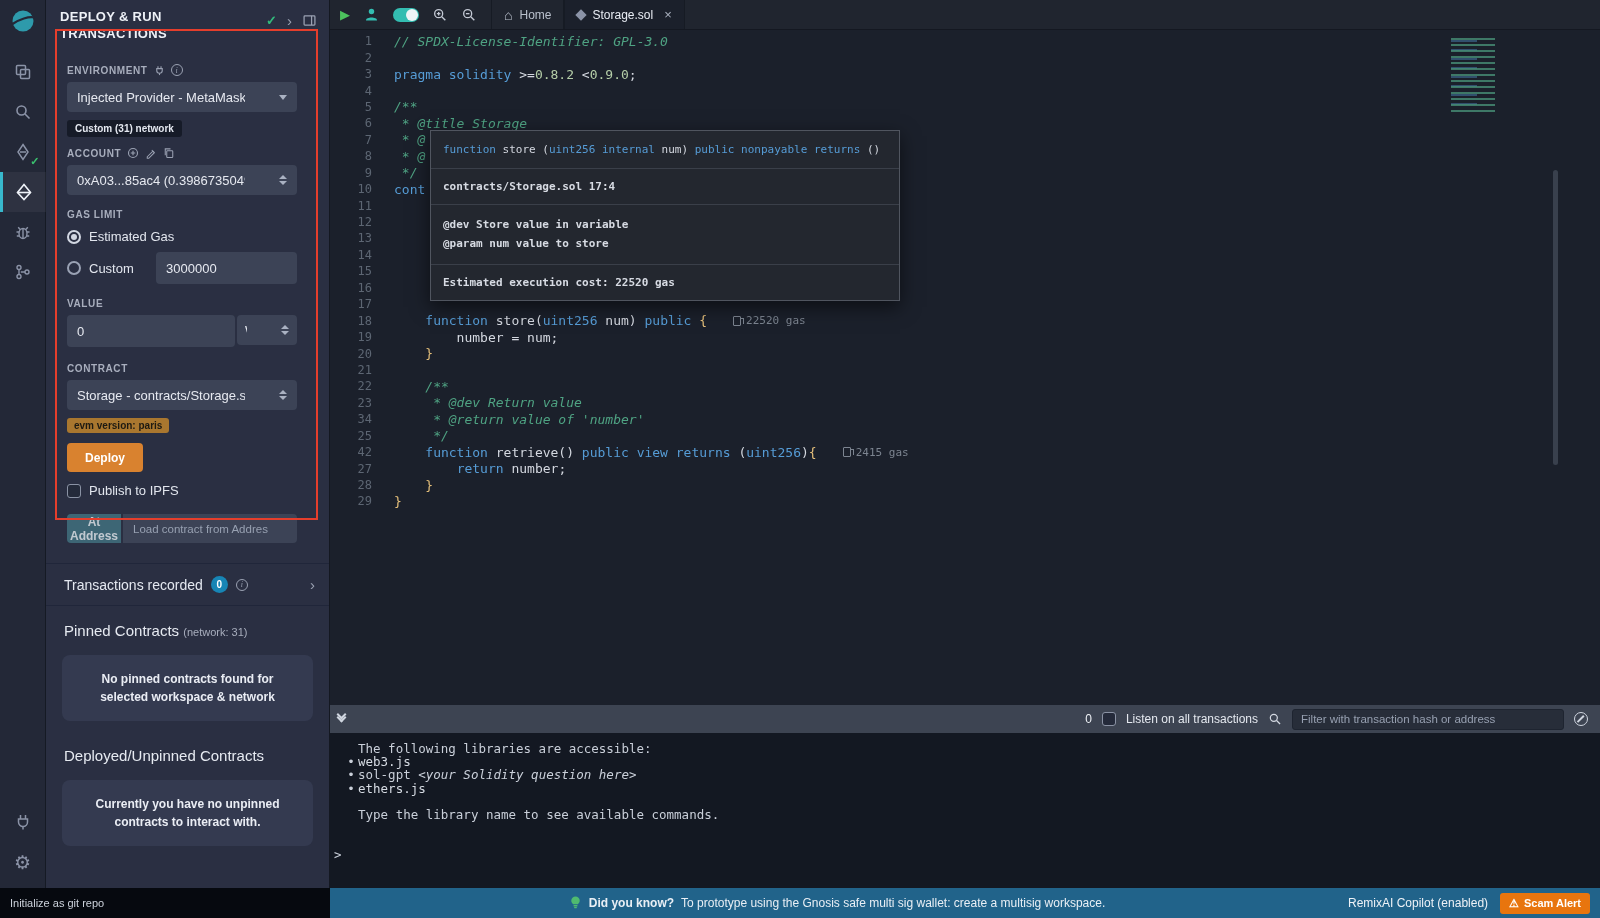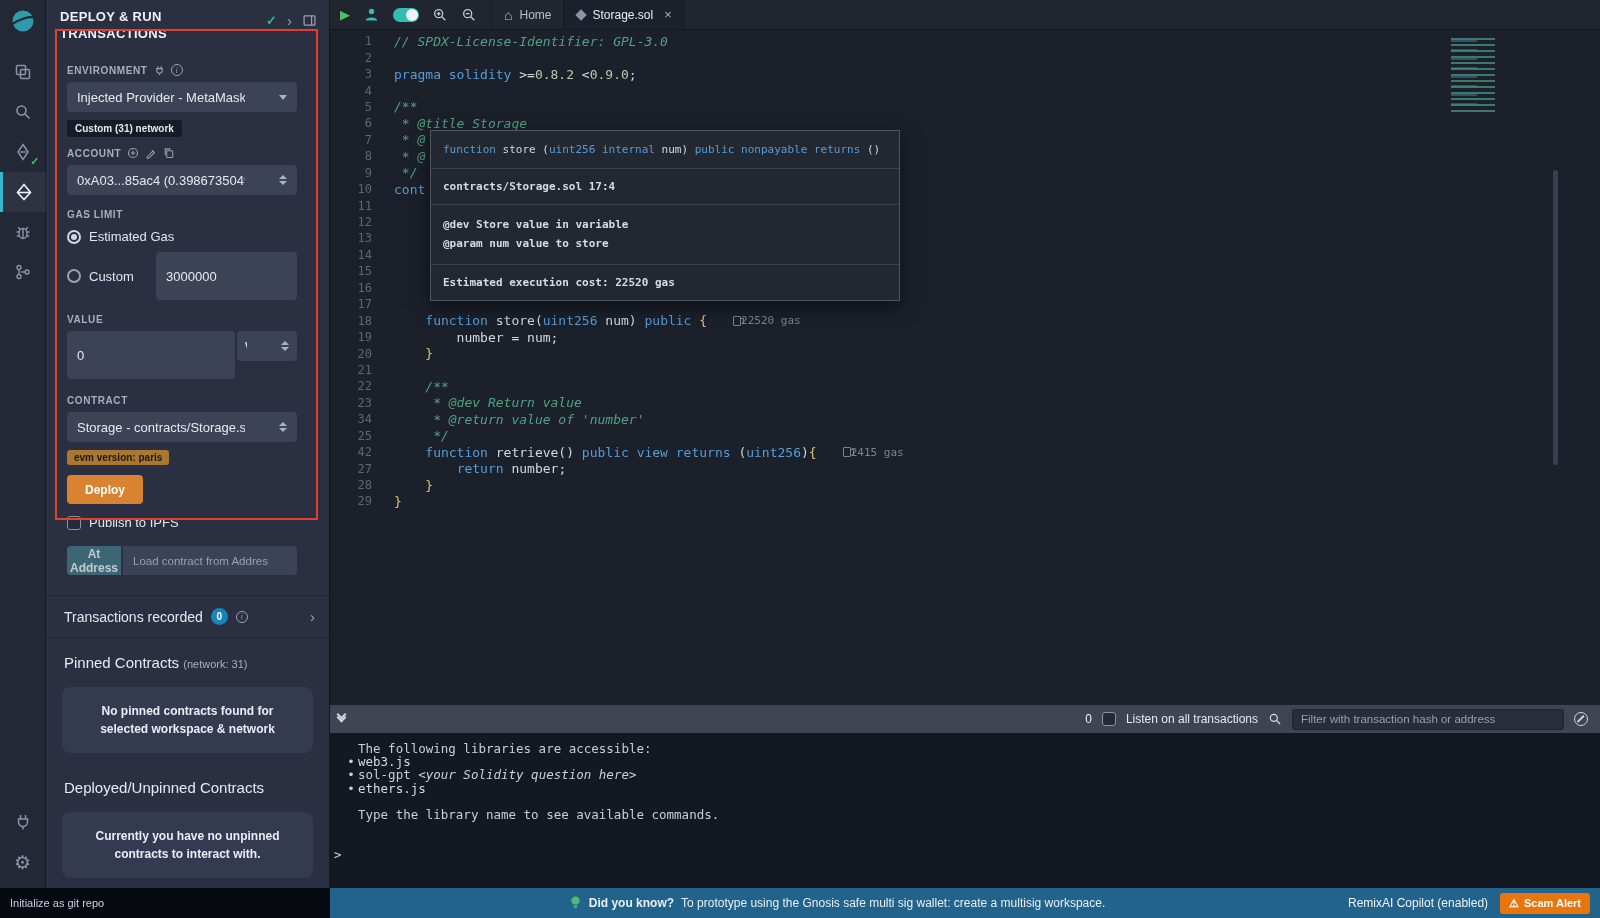--- a/index.html
+++ b/index.html
@@ -35,21 +35,21 @@
   .ud .up{border-bottom:4px solid #aab2c2;}
   .ud .dn{border-top:4px solid #aab2c2;}
   .net-badge{display:inline-block;margin-top:8px;background:#161b28;color:#e4e8f0;font-size:10px;font-weight:bold;padding:3px 8px;border-radius:3px;}
   .mini-ic{color:#9aa1b2;display:inline-flex;cursor:pointer;}
   .radio-row{display:flex;align-items:center;gap:8px;margin-top:9px;cursor:pointer;}
   .radio{width:14px;height:14px;border-radius:50%;border:2px solid #9aa2b4;display:inline-block;position:relative;flex:none;}
   .radio.sel{border-color:#d2d7e2;}
   .radio.sel::after{content:'';position:absolute;inset:2px;border-radius:50%;background:#d2d7e2;}
   .rlabel{font-size:13px;color:#e2e6ee;}
   .custom-row{display:flex;align-items:center;gap:8px;margin-top:8px;}
-  .tinput{height:48px;background:#3c4356;border:none;border-radius:4px;color:#e6e9f0;font-size:13px;padding:0 10px;font-family:"Liberation Sans",sans-serif;outline:none;}
+  .tinput{height:32px;background:#3c4356;border:none;border-radius:4px;color:#e6e9f0;font-size:13px;padding:0 10px;font-family:"Liberation Sans",sans-serif;outline:none;}
   .gas-input{width:141px;margin-left:auto;}
   .value-row{display:flex;gap:2px;margin-top:6px;}
   .value-input{width:168px;}
   .wei-select{width:61px;margin-top:0;padding:0 8px;}
   .evm-badge{display:inline-block;margin-top:8px;background:#a9772f;color:#1d1a12;font-size:10px;font-weight:bold;padding:2px 7px;border-radius:3px;}
   .deploy-btn{display:block;margin-top:10px;width:76px;height:29px;background:#d9822f;border:none;border-radius:4px;color:#fff;font-weight:bold;font-size:12px;cursor:pointer;font-family:"Liberation Sans",sans-serif;}
   .chk-row{display:flex;align-items:center;gap:8px;margin-top:11px;cursor:pointer;}
   .cbox{width:14px;height:14px;border:1px solid #8a92a4;border-radius:3px;background:#242a3a;flex:none;}
   .ataddr-row{display:flex;gap:2px;margin-top:16px;}
   .ataddr-btn{width:92px;height:29px;background:#41707f;border:none;border-radius:4px 0 0 4px;color:#dce4e9;font-weight:bold;font-size:12px;opacity:.85;font-family:"Liberation Sans",sans-serif;cursor:pointer;}
@@ -86,21 +86,21 @@
   .editor{flex:1;position:relative;overflow:hidden;background:#1b202b;}
   #code-lines{padding-top:3px;}
   .cl{display:flex;align-items:center;height:16.45px;font-family:"DejaVu Sans Mono","Liberation Mono",monospace;font-size:13px;white-space:pre;}
   .ln{width:42px;text-align:right;color:#5d6673;font-size:12px;flex:none;}
   .ct{margin-left:22px;white-space:pre;}
   .tk-k{color:#569cd6;}
   .tk-c{color:#4fa383;font-style:italic;}
   .tk-n{color:#b5cea8;}
   .tk-p{color:#d4d8e0;}
   .tk-b{color:#e6c07b;}
-  .gas{display:inline-flex;align-items:center;margin-left:26px;color:#7c8490;font-size:11px;}
+  .gas{display:inline-flex;align-items:center;gap:5px;margin-left:26px;color:#7c8490;font-size:11px;}
   .gasic{width:8px;height:10px;border:1px solid #7c8490;border-radius:1px;position:relative;display:inline-block;}
   .gasic::after{content:'';position:absolute;right:-4px;top:1px;width:2px;height:5px;border-right:1px solid #7c8490;border-top:1px solid #7c8490;}
   .minimap{position:absolute;top:8px;right:85px;width:64px;height:74px;opacity:.85;
     background-image:
       repeating-linear-gradient(180deg, rgba(79,163,131,.8) 0 2px, transparent 2px 6px),
       repeating-linear-gradient(180deg, rgba(86,156,214,.45) 0 2px, transparent 2px 9px);
     background-size:44px 100%,26px 100%;background-repeat:no-repeat;background-position:0 0,0 2px;cursor:pointer;}
   .vscroll{position:absolute;right:42px;top:140px;width:5px;height:295px;background:#39404d;border-radius:3px;cursor:pointer;}
   .tooltip{position:absolute;left:100px;top:100px;width:470px;background:#23272f;border:1px solid #50555f;box-shadow:0 6px 18px rgba(0,0,0,.55);z-index:20;font-family:"DejaVu Sans Mono","Liberation Mono",monospace;}
   .tt-sig{padding:12px;font-size:11px;white-space:nowrap;overflow:hidden;}

